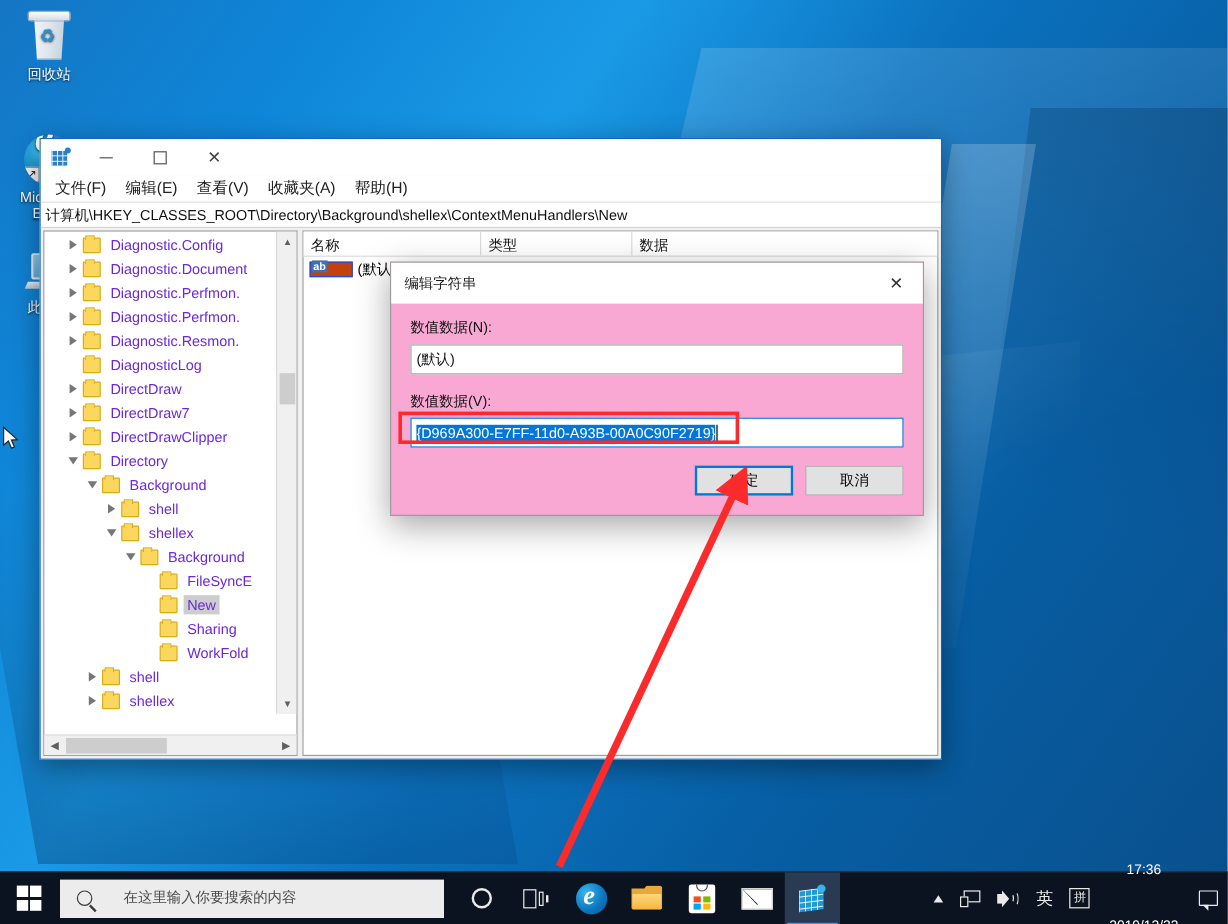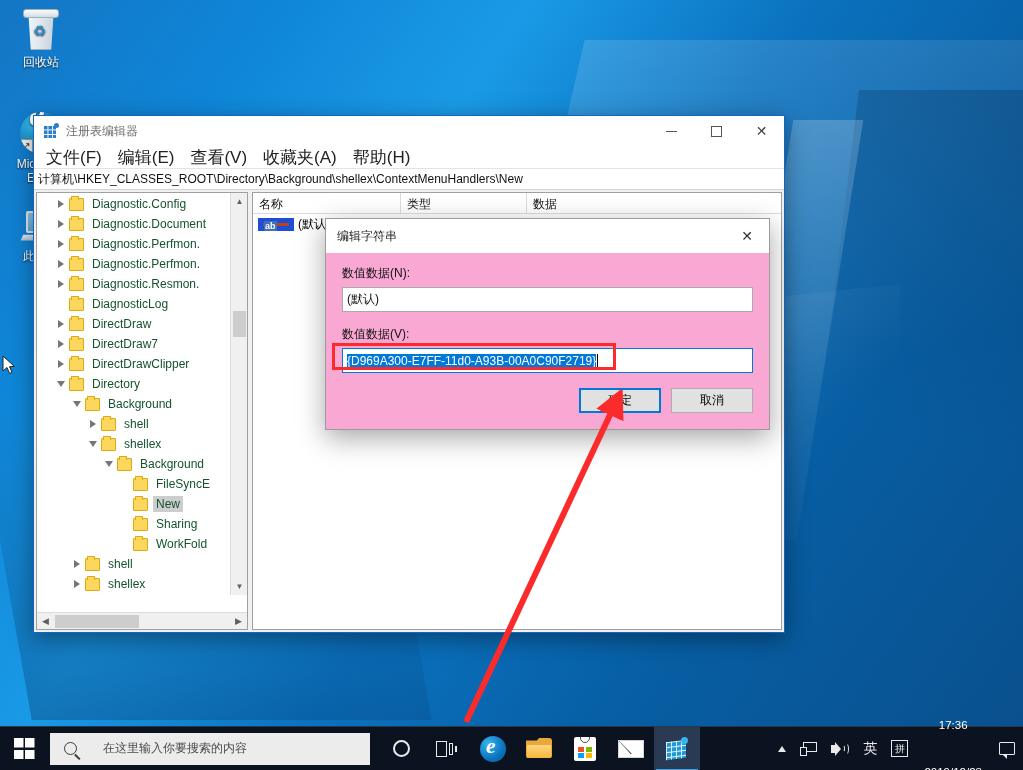--- a/index.html
+++ b/index.html
@@ -130,21 +130,21 @@
   .win-btn {
     width: 45px; height: 30px; display: flex; align-items: center;
     justify-content: center; color: #333;
   }
   .wb-min { width: 11px; height: 1px; background: #555; }
   .wb-max { width: 11px; height: 11px; border: 1px solid #555; }
   .wb-close { font-size: 14px; line-height: 1; color: #444; }
 
   .menubar {
     height: 22px; display: flex; align-items: center;
-    padding-left: 4px; background: #fff; font-size: 17px; color: #222;
+    padding-left: 4px; background: #fff; font-size: 13px; color: #222;
   }
   .menu-item { padding: 2px 8px; cursor: default; }
 
   .addressbar {
     height: 22px; background: #fff; border-top: 1px solid #e3e3e3;
     border-bottom: 1px solid #d4d4d4;
     display: flex; align-items: center; padding: 0 4px;
     font-size: 12px; color: #111; white-space: nowrap; overflow: hidden;
   }
 
@@ -152,21 +152,21 @@
 
   
   .tree-pane {
     width: 212px; background: #fff; border: 1px solid #a0a0a0;
     display: flex; flex-direction: column; position: relative;
   }
   .tree-scrollarea { flex: 1; position: relative; overflow: hidden; }
   .tree-inner { position: absolute; inset: 0; padding-top: 1px; }
   .tnode {
     display: flex; align-items: center; height: 20px;
-    font-size: 12px; color: #14532d; white-space: nowrap; position: relative;
+    font-size: 12px; color: #6d28d9; white-space: nowrap; position: relative;
   }
   .tnode.sel .tlabel { background: #cdcdcd; }
   .tw { width: 16px; height: 20px; display: flex; align-items: center; justify-content: center; flex-shrink: 0; }
   .chev {
     width: 0; height: 0; border-style: solid; display: block;
   }
   .chev.closed {
     border-width: 4px 0 4px 6px;
     border-color: transparent transparent transparent #767676;
   }
@@ -221,21 +221,21 @@
   .lv-col {
     font-size: 12px; color: #111; padding: 3px 6px;
     border-right: 1px solid #dcdcdc; white-space: nowrap;
   }
   .lv-col.c1 { width: 148px; font-family: Liberation Serif, serif; }
   .lv-col.c2 { width: 126px; }
   .lv-col.c3 { flex: 1; border-right: none; }
   .lv-row { display: flex; align-items: center; height: 20px; padding-left: 5px; font-size: 12px; }
   .ab-icon {
     width: 36px; height: 13px; margin-right: 4px; flex-shrink: 0;
-    background: #c2410c; border: 5px solid #1d4ed8; position: relative;
+    background: #c2410c; border: 1px solid #1d4ed8; position: relative;
   }
   .ab-icon span {
     position: absolute; left: 1px; top: -2px;
     font-size: 9px; font-weight: bold; color: #fff;
     background: #3f6fb5; padding: 0 1px; line-height: 10px;
   }
 
   
   .dialog {
     position: absolute; left: 325px; top: 218px; width: 445px; height: 212px;
@@ -486,21 +486,20 @@
   <span>此电脑</span>
 </div>
 
 <div class="regedit">
 
   <div class="titlebar">
     <span class="title-ic">
       <span class="sq"></span>
         <span class="dot"></span>
     </span>
-    <span class="title-text">注册表编辑器</span>
     <span class="win-btns">
       <span class="win-btn">
           <span class="wb-min"></span>
         </span>
       <span class="win-btn">
           <span class="wb-max"></span>
         </span>
       <span class="win-btn close">
           <span class="wb-close">✕</span>
         </span>

